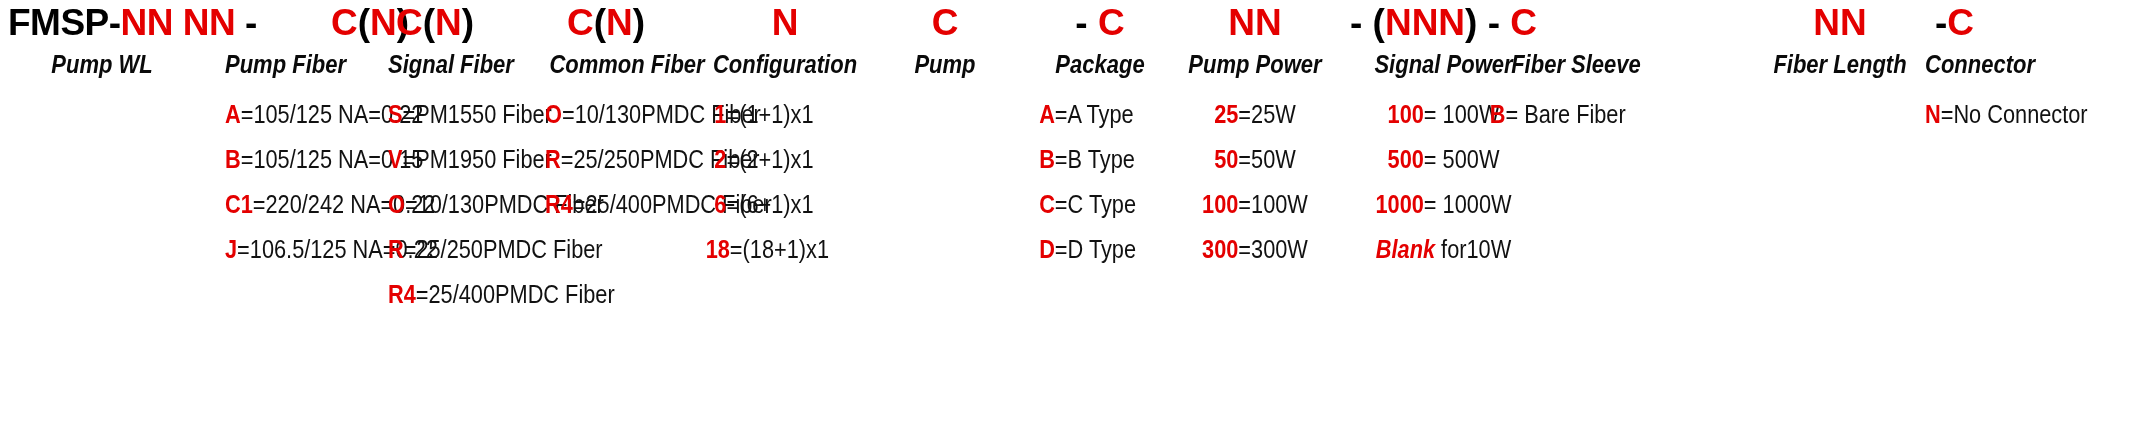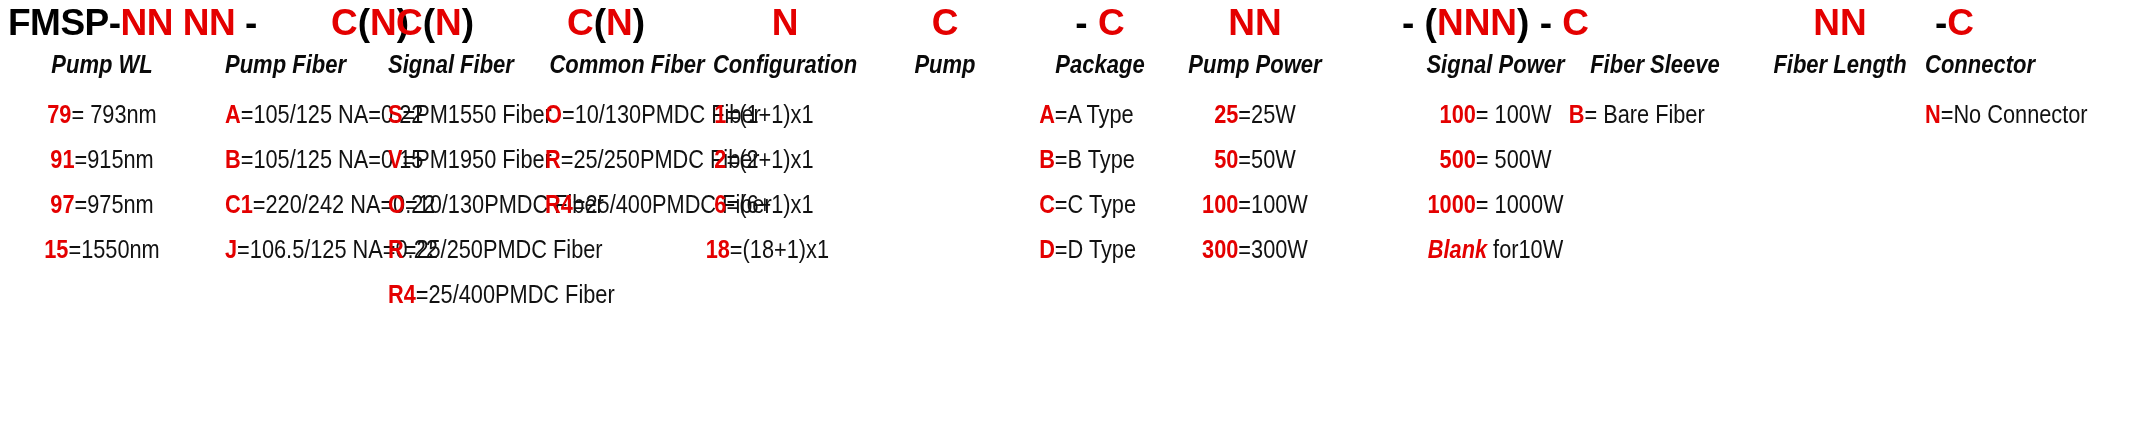--- a/index.html
+++ b/index.html
@@ -102,26 +102,20 @@
 <div id="chart">
 
   <div class="col" style="left:8px; width:300px;">
     <div class="code prefix-code">
       <span class="k">FMSP-</span><span class="r">NN</span><span class="k">&nbsp;</span><span class="r">NN</span><span class="k">&nbsp;-</span>
     </div>
   </div>
 
   <div class="col" style="left:22px; width:160px;">
     <div class="hdr">Pump WL</div>
-    <div class="opts">
-      <div class="opt"><span class="c">79</span><span class="d">= 793nm</span></div>
-      <div class="opt"><span class="c">91</span><span class="d">=915nm</span></div>
-      <div class="opt"><span class="c">97</span><span class="d">=975nm</span></div>
-      <div class="opt"><span class="c">15</span><span class="d">=1550nm</span></div>
-    </div>
   </div>
 
 
   <div class="col" style="left:225px; width:290px;">
     <div class="code">
       <span class="r">C</span><span class="k">(</span><span class="r">N</span><span class="k">)</span>
     </div>
     <div class="hdr" style="text-align:left; transform-origin:left center;">Pump Fiber</div>
     <div class="opts" style="text-align:left;">
       <div class="opt" style="text-align:left; transform-origin:left center;"><span class="c">A</span><span class="d">=105/125 NA=0.22</span></div>
@@ -196,34 +190,34 @@
     </div>
     <div class="hdr">Pump Power</div>
     <div class="opts">
       <div class="opt"><span class="c">25</span><span class="d">=25W</span></div>
       <div class="opt"><span class="c">50</span><span class="d">=50W</span></div>
       <div class="opt"><span class="c">100</span><span class="d">=100W</span></div>
       <div class="opt"><span class="c">300</span><span class="d">=300W</span></div>
     </div>
   </div>
 
-  <div class="col" style="left:1388px; width:215px;">
+  <div class="col" style="left:1336px; width:215px;">
     <div class="code">
       <span class="k">-&nbsp;(</span><span class="r">NNN</span><span class="k">)&nbsp;-&nbsp;</span><span class="r">C</span>
     </div>
     <div class="hdr">Signal Power</div>
     <div class="opts">
       <div class="opt"><span class="c">100</span><span class="d">= 100W</span></div>
       <div class="opt"><span class="c">500</span><span class="d">= 500W</span></div>
       <div class="opt"><span class="c">1000</span><span class="d">= 1000W</span></div>
       <div class="opt blank"><span class="c">Blank</span><span class="d"> for10W</span></div>
     </div>
   </div>
 
-  <div class="col" style="left:1560px; width:190px;">
+  <div class="col" style="left:1481px; width:190px;">
     <div class="hdr">Fiber Sleeve</div>
     <div class="opts">
       <div class="opt" style="text-align:left; padding-left:10px; transform-origin:left center;"><span class="c">B</span><span class="d">= Bare Fiber</span></div>
     </div>
   </div>
 
   <div class="col" style="left:1745px; width:190px;">
     <div class="code">
       <span class="r">NN</span>
     </div>

